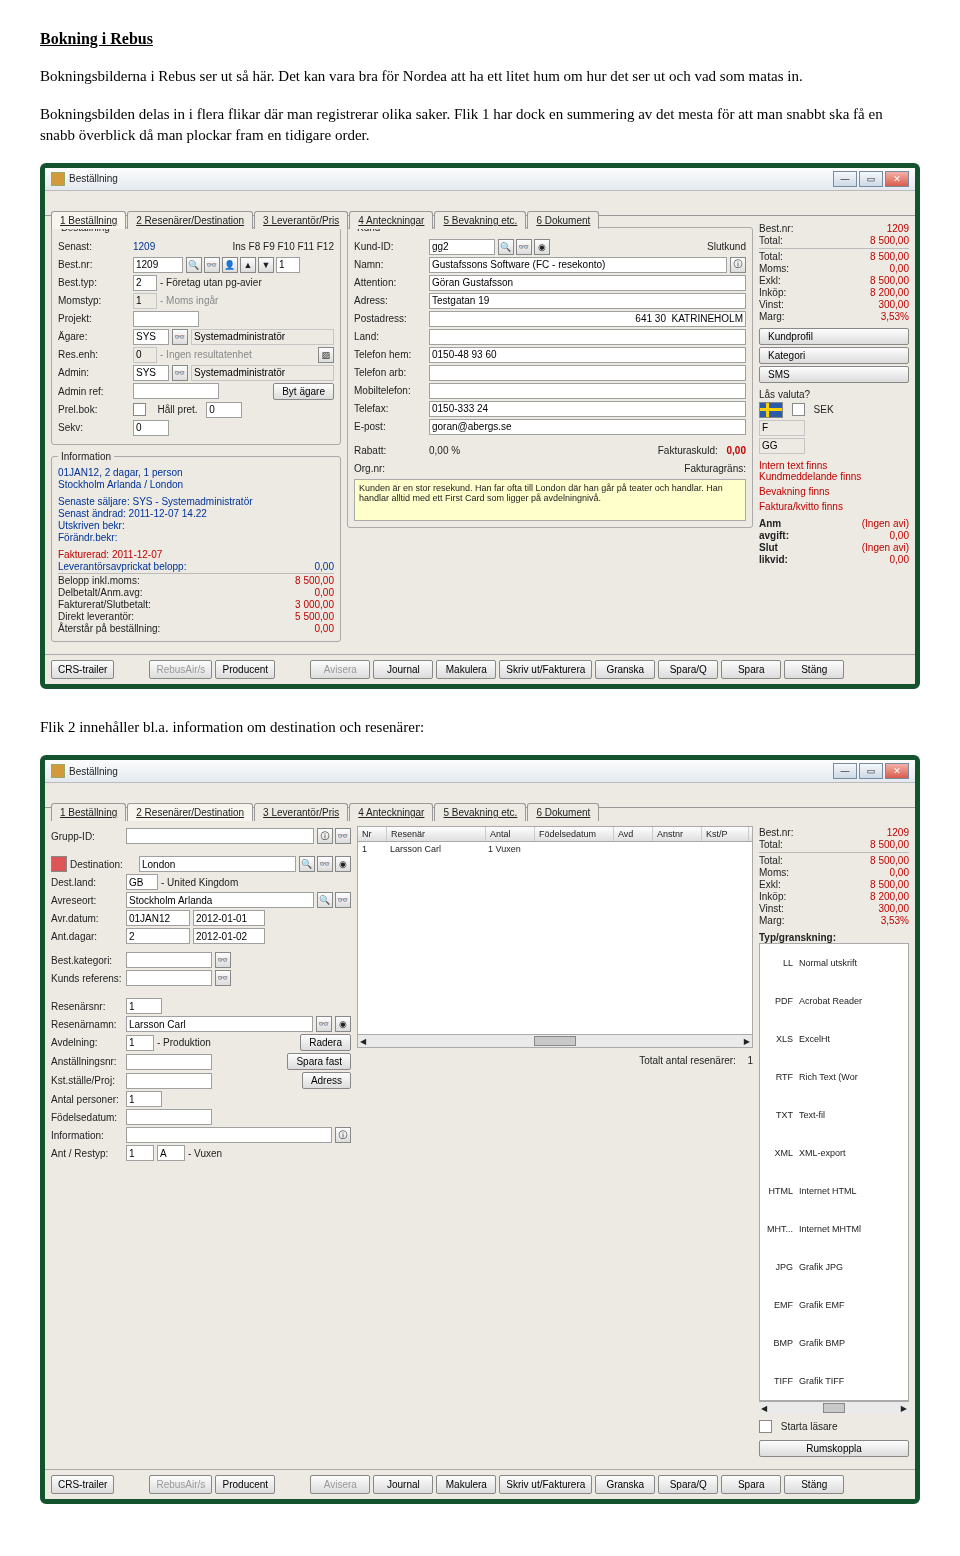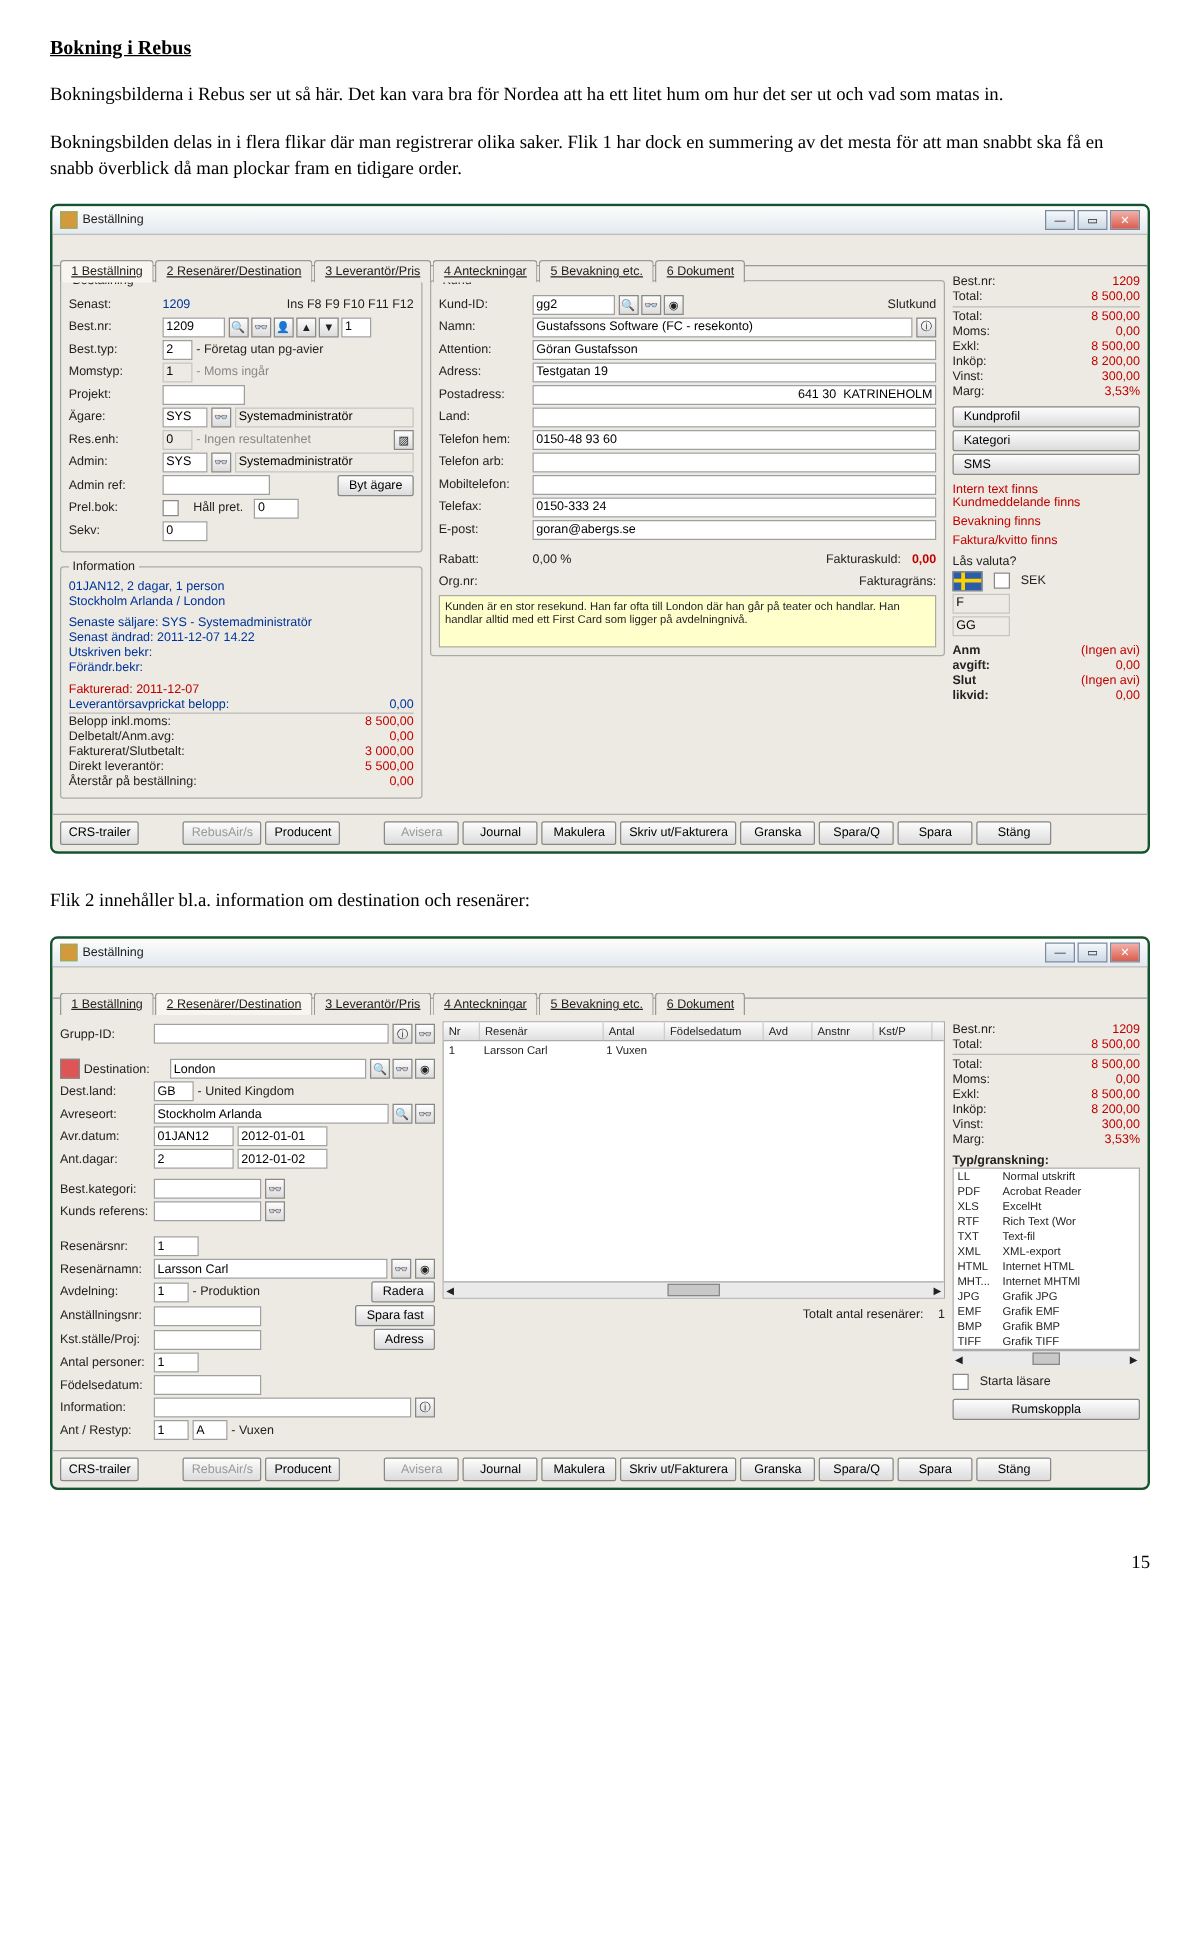--- a/index.html
+++ b/index.html
@@ -9,21 +9,21 @@
     font-size: 15px;
     background: #fff;
     color: #000;
     width: 880px;
   }
   .underline { text-decoration: underline; }
   .bold { font-weight: bold; }
   .section-heading { font-size: 16px; margin-bottom: 18px; }
   p { margin: 0 0 18px 0; line-height: 1.35; }
   .screenshot {
-    border: 2px solid #14532d;
+    border: 5px solid #14532d;
     border-radius: 6px;
     background: #eceae2;
     font-family: Tahoma, Arial, sans-serif;
     font-size: 10px;
     color: #222;
     margin-bottom: 28px;
     position: relative;
     overflow: hidden;
   }
   .titlebar {
@@ -89,21 +89,21 @@
   }
   .bottombar .btn { padding:3px 6px; min-width:60px; text-align:center;}
   .bottombar .btn.dis { color:#999;margin-left:32px; }
   .yellowbox { background:#ffffcc; border:1px solid #aaa; padding:3px 4px; font-size:9px; min-height:34px;}
   .flag { width:22px; height:14px; border:1px solid #888; display:inline-block; position:relative; background:#2a5caa; vertical-align:middle;}
   .flag::before { content:""; position:absolute; background:#fdd000; left:6px; top:0; width:3px; height:100%; }
   .flag::after { content:""; position:absolute; background:#fdd000; left:0; top:5px; width:100%; height:3px; }
   .hr { border-top:1px solid #bbb; margin:2px 0;}
   .totalsR .kvright span:first-child { }
   .typelist { border:1px solid #aaa; background:#fff; font-size:9px; }
-  .typelist .trow { display:flex; padding:1px 3px; gap:6px;}
+  .typelist .trow { display:flex; padding:14px 3px; gap:6px;text-align:right;}
   .typelist .trow .c1{width:30px;}
   .table-list {
     border:1px solid #aaa; background:#fff; height:220px; position:relative;
   }
   .table-list .thead { display:flex; background:linear-gradient(#fdfdfd,#e0e0e0); border-bottom:1px solid #aaa; font-size:9px;}
   .table-list .thead div { padding:2px 4px; border-right:1px solid #ccc;}
   .table-list .tr { display:flex; font-size:9px;}
   .table-list .tr div { padding:2px 4px;}
   .table-list .thead .n{width:20px;} .table-list .thead .r{width:90px;} .table-list .thead .a{width:40px;}
   .table-list .thead .f{width:70px;} .table-list .thead .av{width:30px;} .table-list .thead .an{width:40px;} .table-list .thead .k{width:38px;}
@@ -354,36 +354,36 @@
             <span>Marg:</span>
             <span class="red">3,53%</span>
           </div>
       </div>
       <div class="box">
         <button class="btn" style="width:100%;text-align:left">Kundprofil</button>
         <button class="btn" style="width:100%;text-align:left;margin-top:2px">Kategori</button>
         <button class="btn" style="width:100%;text-align:left;margin-top:2px">SMS</button>
       </div>
       <div class="box">
+        <div>Lås valuta?</div>
+        <div class="row"><span class="flag"></span>&nbsp;<span class="chk"></span>&nbsp;<span>SEK</span></div>
+        <div class="row">
+            <input class="tx ro" style="width: 40px;" value="F">
+          </div>
+        <div class="row">
+            <input class="tx ro" style="width: 40px;" value="GG">
+          </div>
+      </div>
+      <div class="box">
         <div class="red">Intern text finns</div>
         <div class="red">Kundmeddelande finns</div>
         <div class="spacer"></div>
         <div class="red">Bevakning finns</div>
         <div class="spacer"></div>
         <div class="red">Faktura/kvitto finns</div>
-      </div>
-      <div class="box">
-        <div>Lås valuta?</div>
-        <div class="row"><span class="flag"></span>&nbsp;<span class="chk"></span>&nbsp;<span>SEK</span></div>
-        <div class="row">
-            <input class="tx ro" style="width: 40px;" value="F">
-          </div>
-        <div class="row">
-            <input class="tx ro" style="width: 40px;" value="GG">
-          </div>
       </div>
       <div class="box">
         <div class="kvright">
             <span class="bold2">Anm</span>
             <span class="red">(Ingen avi)</span>
           </div>
         <div class="kvright">
             <span class="bold2">avgift:</span>
             <span class="red">0,00</span>
           </div>

